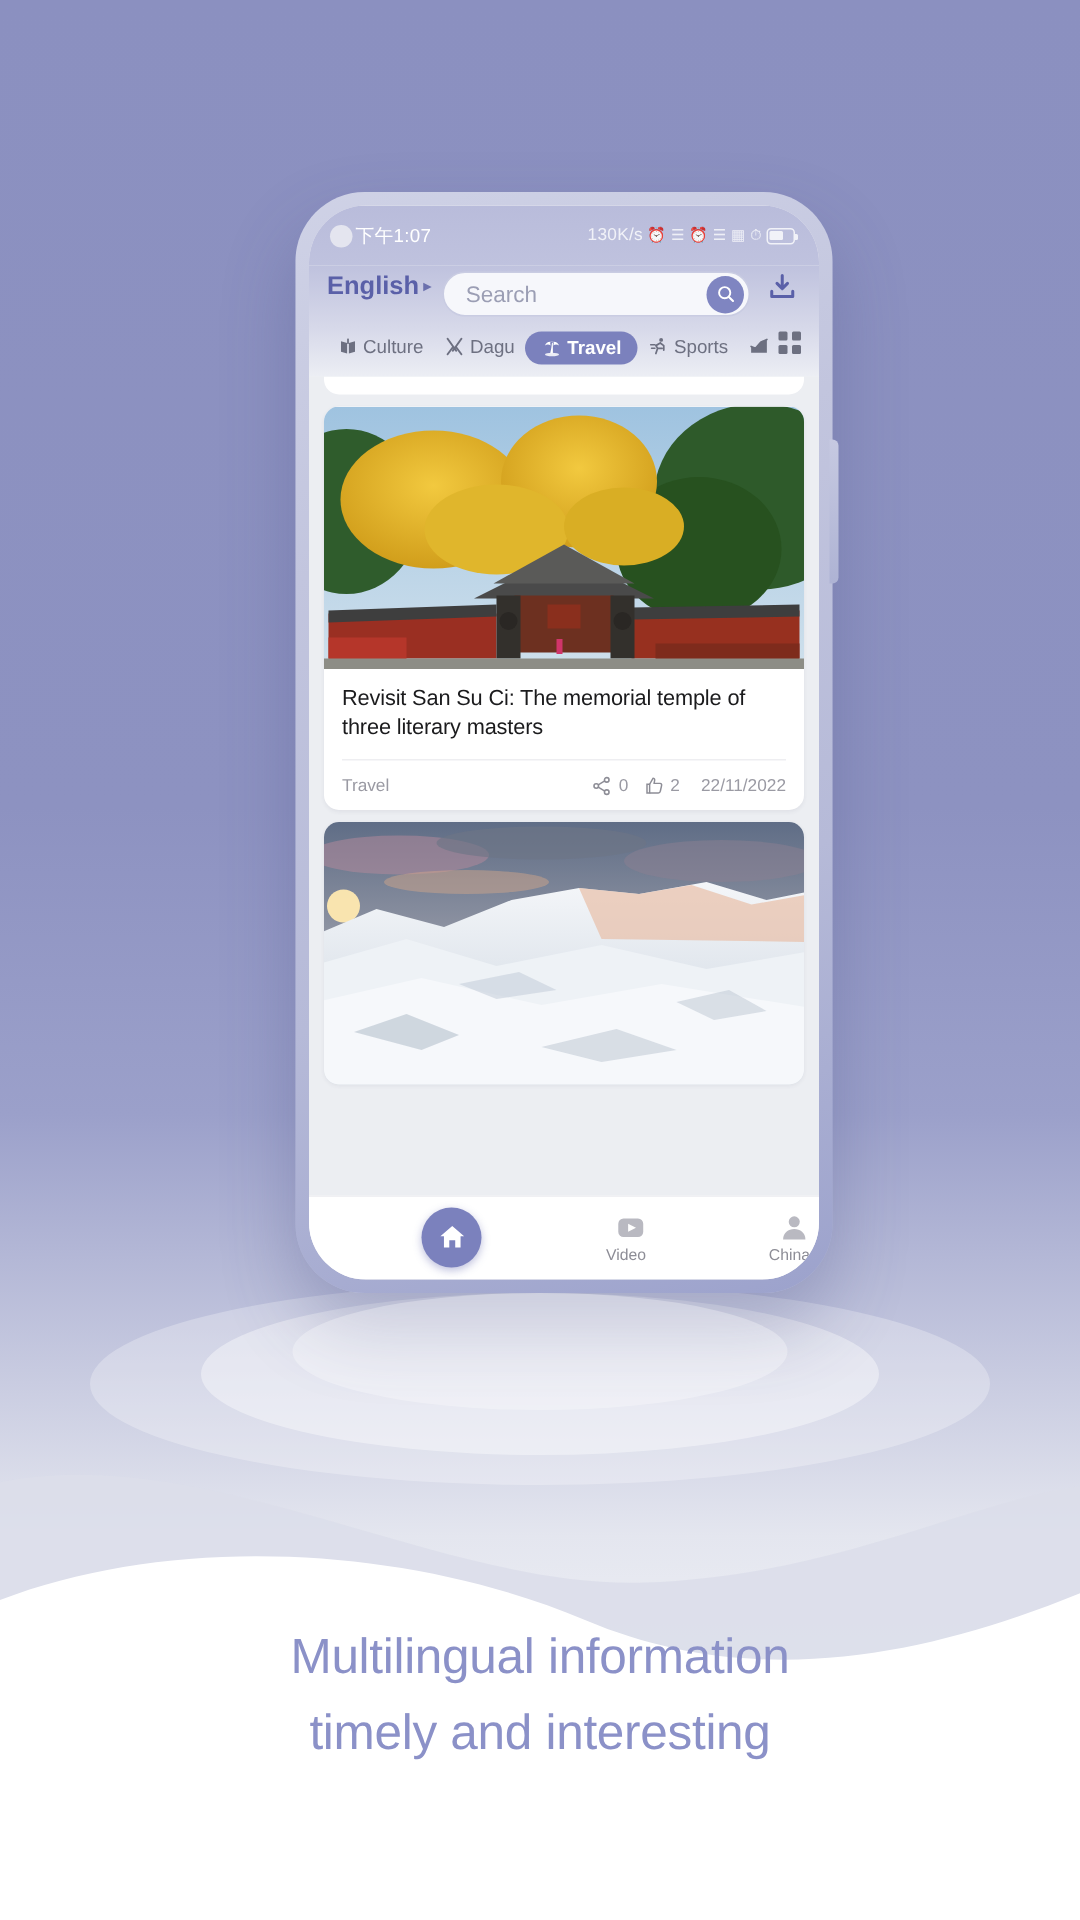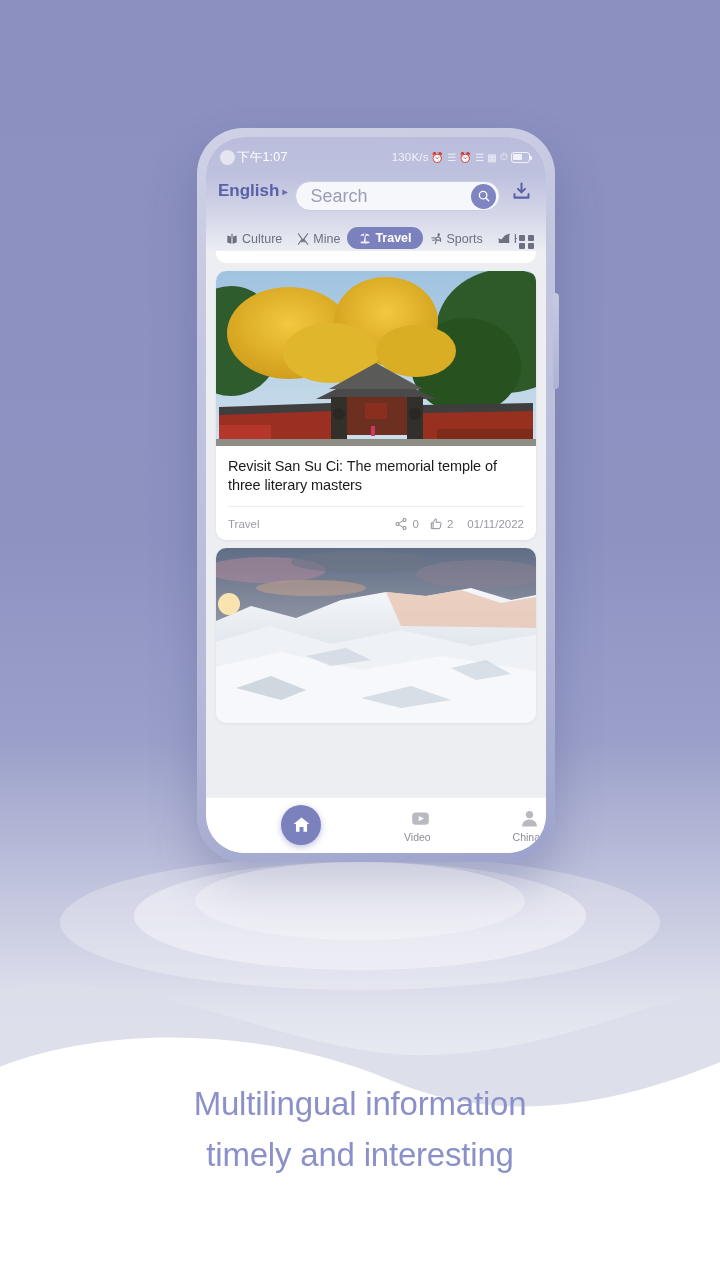--- a/index.html
+++ b/index.html
@@ -85,33 +85,33 @@
     display:flex; align-items:center; gap:3px;
     color:#5a60a8; font-size:17px; font-weight:bold; white-space:nowrap;
   }
   .lang .caret{ font-size:10px; color:#6b70ad; }
   .search-box{
     flex:1; height:30px; background:#f6f7fb;
     border:1px solid #c9cce2; border-radius:16px;
     display:flex; align-items:center; padding:0 3px 0 14px;
     position:relative;
   }
-  .search-ph{ flex:1; color:#9b9eb4; font-size:18px; }
+  .search-ph{ flex:1; color:#9b9eb4; font-size:15px; }
   .search-btn{
     width:25px; height:25px; border-radius:50%;
     background:#7f85c1; display:flex; align-items:center; justify-content:center;
     flex:0 0 25px;
   }
   .search-btn svg{ width:14px; height:14px; }
   .dl-btn{ width:26px; flex:0 0 26px; display:flex; align-items:center; justify-content:center; }
   .dl-btn svg{ width:21px; height:21px; }
 
   
   .tabs-row{
-    display:flex; align-items:flex-end; gap:0px;
+    display:flex; align-items:flex-start; gap:0px;
     height:30px; padding-bottom:2px;
   }
   .tab{
     display:flex; align-items:center; gap:3px;
     padding:3px 7px; border-radius:14px;
     color:#6d7081; font-size:12.5px; white-space:nowrap;
   }
   .tab svg{ width:14px; height:14px; flex:0 0 14px; }
   .tab.active{ background:#7b81bd; color:#ffffff; padding:4px 11px; font-weight:bold; }
   .tab.clipped{ overflow:hidden; max-width:52px; }
@@ -244,21 +244,21 @@
             <path d="M4 6 L11 8 L11 20 L4 18 Z M20 6 L13 8 L13 20 L20 18 Z" fill="#6d7081"></path>
             <rect x="11" y="3" width="2" height="6" fill="#6d7081"></rect>
           </svg>
           <span>Culture</span>
         </div>
 
         <div class="tab">
           <svg viewBox="0 0 24 24">
             <path d="M4 3 L14 17 M20 3 L10 17 M14 13 L20 21 M10 13 L4 21" stroke="#6d7081" stroke-width="2" fill="none" stroke-linecap="round"></path>
           </svg>
-          <span>Mine</span>
+          <span>Dagu</span>
         </div>
 
         <div class="tab active">
           <svg viewBox="0 0 24 24">
             <path d="M12 5 C8 4 5 6 4 9 C6 7.5 8.5 7.5 10.5 9 C9 5.5 11 3.5 12 5 Z" fill="#fff"></path>
             <path d="M12 5 C16 4 19 6 20 9 C18 7.5 15.5 7.5 13.5 9 C15 5.5 13 3.5 12 5 Z" fill="#fff"></path>
             <path d="M12 6 C11.5 10 11 14 10 18 L13 18 C13 14 13 10 13 6 Z" fill="#fff"></path>
             <ellipse cx="12" cy="19.5" rx="8" ry="2" fill="#fff" opacity=".85"></ellipse>
           </svg>
           <span>Travel</span>
@@ -352,21 +352,21 @@
               </svg>
               <span>0</span>
             </span>
             <span class="meta-item">
               <svg viewBox="0 0 24 24">
                 <path d="M7 10 L7 20 L4 20 L4 10 Z" fill="none" stroke="#8d8d96" stroke-width="1.7"></path>
                 <path d="M7 10 L11 3 C13 3 13 5 12.5 7 L12 9 L19 9 C20.2 9 21 10 20.7 11.2 L19.2 18 C19 19.2 18.2 20 17 20 L7 20" fill="none" stroke="#8d8d96" stroke-width="1.7" stroke-linejoin="round"></path>
               </svg>
               <span>2</span>
             </span>
-            <span class="meta-date">01/11/2022</span>
+            <span class="meta-date">22/11/2022</span>
           </div>
         </div>
       </div>
 
       <div class="card">
         <div class="card-img">
           <svg viewBox="0 0 330 175" preserveAspectRatio="xMidYMid slice" style="width:100%;height:100%;display:block;">
             <defs>
               <linearGradient id="sky2" x1="0" y1="0" x2="0" y2="1">
                 <stop offset="0%" stop-color="#5f6d86"></stop>

